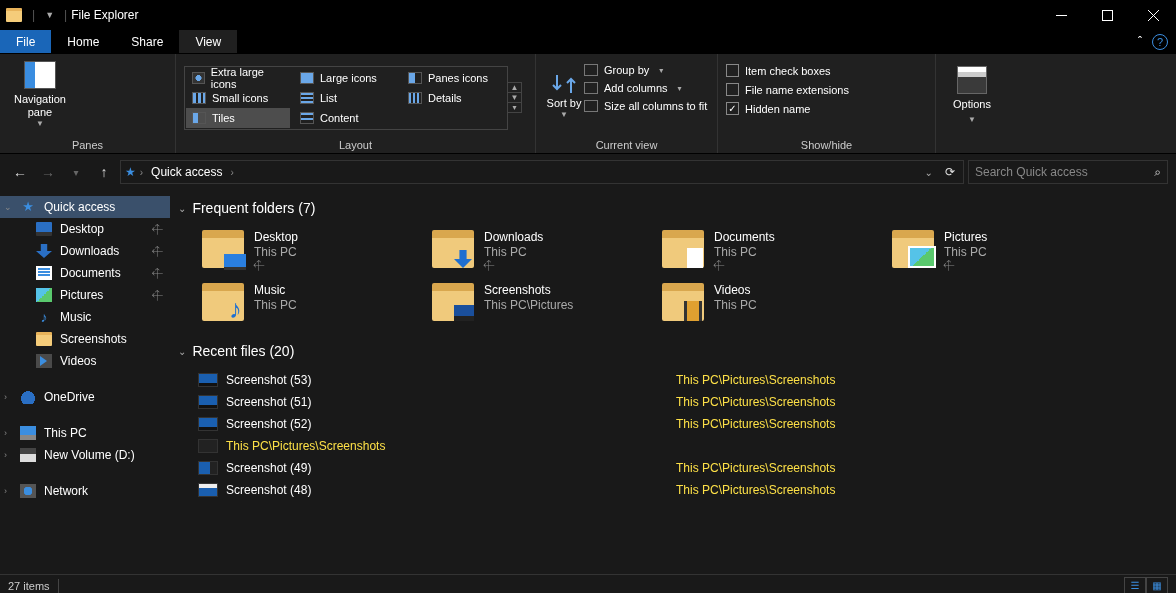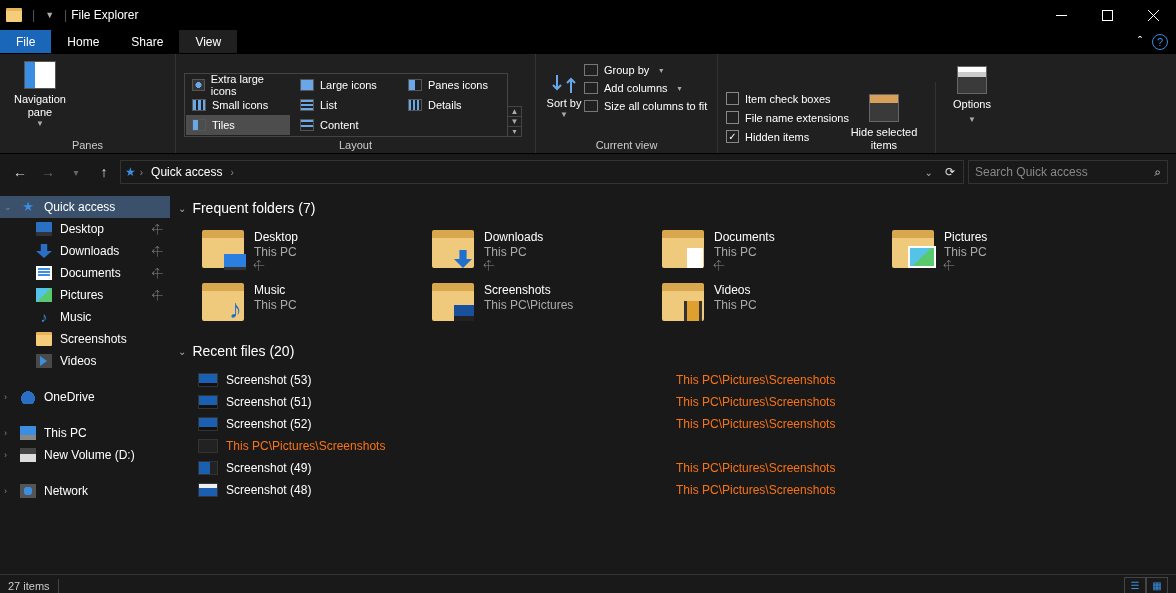--- a/index.html
+++ b/index.html
@@ -103,21 +103,21 @@
 .tile .meta { display:flex; flex-direction:column; gap:1px; font-size:12px;}
 .tile .meta .name{color:#fff;}
 .tile .meta .loc{color:#aaa;}
 .tile .meta .pin{color:#888;font-size:11px; transform: rotate(45deg); width: 12px;}
 .recentlist { margin-left: 20px; }
 .recentrow { display: grid; grid-template-columns: 28px 450px 1fr; align-items: center; padding: 4px 0; font-size: 12px;}
 .recentrow .thumb { width:20px; height:14px; background:linear-gradient(180deg,#1a5fb0 0 75%, #111 75%); border:1px solid #333;}
 .recentrow .thumb.v2{background:#222;}
 .recentrow .thumb.v3{background:linear-gradient(90deg,#1a5fb0 0 60%,#222 60%);}
 .recentrow .thumb.v4{background:linear-gradient(180deg,#eee 0 30%,#1a5fb0 30%);}
-.recentrow .path{color:#f97316;}
+.recentrow .path{color:#fde047;}
 .statusbar { height: 22px; background: #191919; border-top: 1px solid #333; display:flex; align-items:center; padding:0 8px; font-size:11px; color:#ccc;}
 .statusbar .sep { width:1px; height:14px; background:#444; margin:0 8px;}
 .statusbar .views { margin-left:auto; display:flex; gap:0;}
 .statusbar .views div { width:22px; height:18px; border:1px solid #444; display:flex; align-items:center; justify-content:center; font-size:10px; color:#3b8ee0;}
 svg { display: block; }
 </style>
 </head>
 <body>
 
 <div class="titlebar">
@@ -163,21 +163,21 @@
       <div class="navbtn">
         <div class="big"></div>
         <span>Navigation pane</span>
         <span style="font-size:8px;color:#aaa;">▼</span>
       </div>
     </div>
     <div class="label">Panes</div>
   </div>
 
   <div class="rgroup" style="width:360px;">
-    <div class="body" style="align-items:flex-end;">
+    <div class="body" style="align-items:center;">
       <div class="layoutgrid">
         <div class="layitem">
             <span class="layico xl"></span>
             <span>Extra large icons</span>
           </div>
         <div class="layitem">
             <span class="layico lg"></span>
             <span>Large icons</span>
           </div>
         <div class="layitem">
@@ -236,39 +236,35 @@
           </div>
         <div class="ritem">
             <span class="ico"></span>
             <span>Size all columns to fit</span>
           </div>
       </div>
     </div>
     <div class="label">Current view</div>
   </div>
 
-  <div class="rgroup" style="width:218px;margin-top:28px;">
+  <div class="rgroup" style="width:218px;">
     <div class="body">
       <div class="vcol" style="margin-top:4px;">
         <div class="ritem">
             <span class="chk"></span>
             <span>Item check boxes</span>
           </div>
         <div class="ritem">
             <span class="chk"></span>
             <span>File name extensions</span>
           </div>
         <div class="ritem">
             <span class="chk">✓</span>
-            <span>Hidden items</span>
-          </div>
-      </div>
-      <div class="bigbtn">
-        <div class="bico"></div>
-        <span>Hide selected items</span>
+            <span>Hidden name</span>
+          </div>
       </div>
     </div>
     <div class="label">Show/hide</div>
   </div>
 
   <div class="rgroup" style="border-right:none;">
     <div class="body">
       <div class="bigbtn" style="width:56px;">
         <div class="bico opt"></div>
         <span>Options</span>

